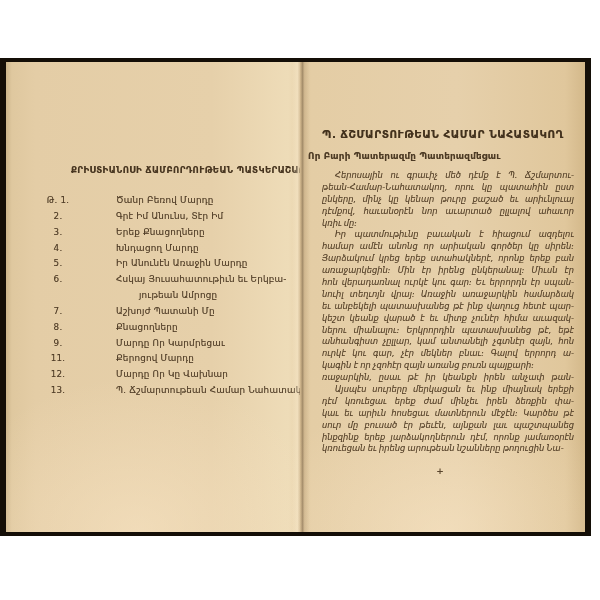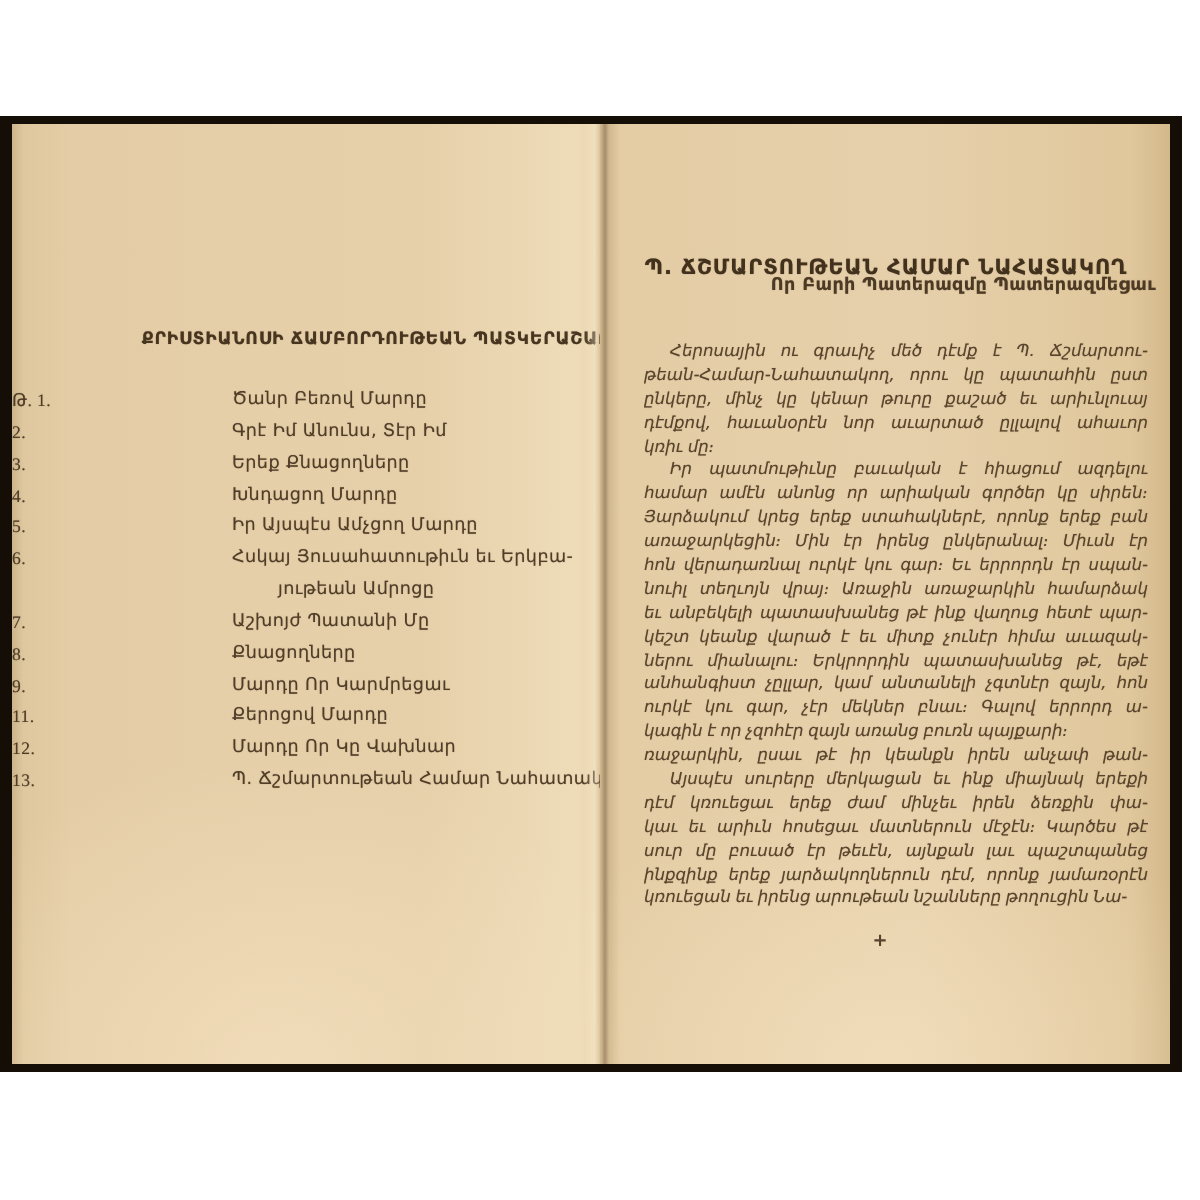--- a/index.html
+++ b/index.html
@@ -44,33 +44,33 @@
   
   .lp-header{
     position:absolute;left:58px;top:103px;width:248px;
     text-align:center;white-space:nowrap;
     font-size:8.6px;font-weight:bold;letter-spacing:.4px;
     color:#473520;text-shadow:0 0 .5px rgba(90,70,45,.55);
   }
   .toc{position:absolute;left:0;top:131px;right:0;color:#503d27;
        text-shadow:0 0 .5px rgba(90,70,45,.5);}
   .toc-row{display:flex;height:15.85px;line-height:15.85px;font-size:8.8px;letter-spacing:.2px;}
-  .toc-row .num{width:104px;text-align:left;white-space:pre;flex:0 0 auto;font-family:Liberation Serif, serif;}
+  .toc-row .num{width:104px;text-align:center;white-space:pre;flex:0 0 auto;}
   .toc-row .txt{margin-left:6px;white-space:nowrap;}
   .toc-row.cont .txt{margin-left:29px;}
   
   .rp-title{
     position:absolute;left:8px;top:66px;width:270px;
     text-align:center;white-space:nowrap;
     font-size:10.5px;font-weight:bold;letter-spacing:.5px;
     color:#42311d;text-shadow:0 0 .5px rgba(80,60,35,.6);
   }
   .rp-subtitle{
-    position:absolute;left:8px;top:76px;width:270px;
-    text-align:right;white-space:nowrap;
+    position:absolute;left:8px;top:89px;width:270px;
+    text-align:left;white-space:nowrap;
     font-size:8.8px;font-weight:bold;letter-spacing:.2px;color:#4c3a24;
     text-shadow:0 0 .5px rgba(90,70,45,.5);
   }
   .rp-body{
     position:absolute;left:22px;top:108px;width:252px;
     font-size:8.3px;font-style:italic;color:#58442c;
     word-spacing:-.3px;text-shadow:0 0 .5px rgba(100,78,50,.5);
   }
   .rp-line{
     height:11.9px;line-height:11.9px;overflow:hidden;
@@ -103,21 +103,21 @@
           <div class="toc-row">
     <span class="num">3.</span>
     <span class="txt">Երեք Քնացողները</span>
   </div>
           <div class="toc-row">
     <span class="num">4.</span>
     <span class="txt">Խնդացող Մարդը</span>
   </div>
           <div class="toc-row">
     <span class="num">5.</span>
-    <span class="txt">Իր Այսպէս Ամչցող Մարդը</span>
+    <span class="txt">Իր Անունէն Առաջին Մարդը</span>
   </div>
           <div class="toc-row">
     <span class="num">6.</span>
     <span class="txt">Հսկայ Յուսահատութիւն եւ Երկբա-</span>
   </div>
           <div class="toc-row cont">
     <span class="num"></span>
     <span class="txt">յութեան Ամրոցը</span>
   </div>
           <div class="toc-row">

